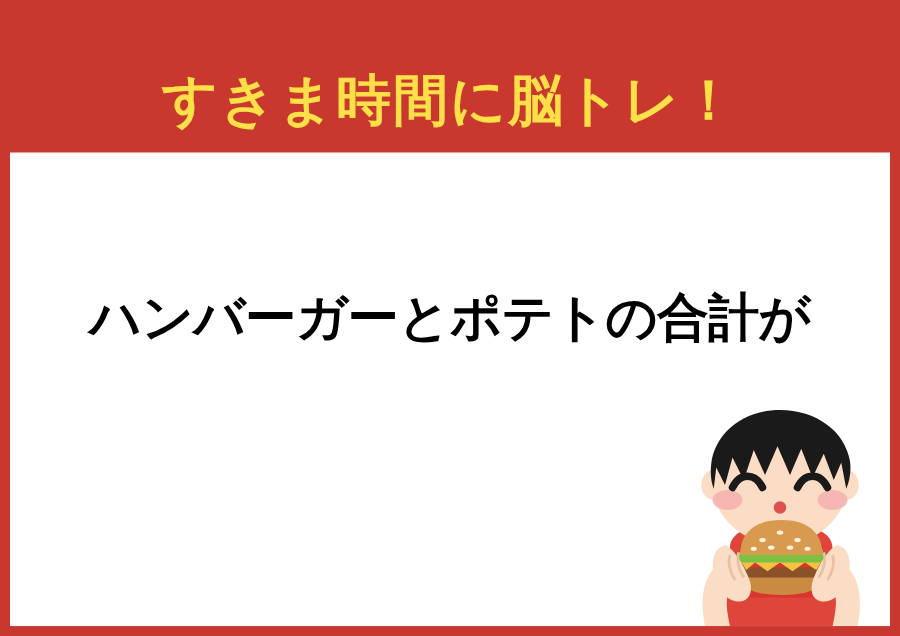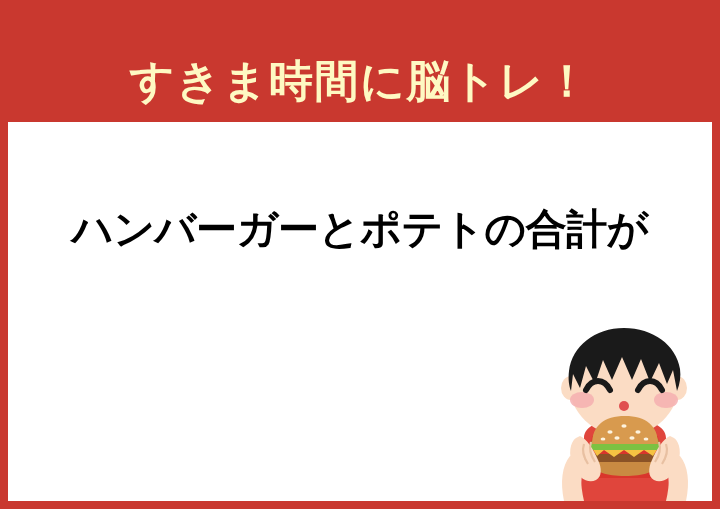--- a/index.html
+++ b/index.html
@@ -29,21 +29,21 @@
     left: 0;
     top: 0;
     width: 720px;
     height: 120px;
     background: #c9382f;
     display: flex;
     align-items: center;
     justify-content: center;
   }
   #header-title {
-    color: #fef9c3;
+    color: #fde047;
     font-size: 44px;
     font-weight: 700;
     letter-spacing: 1.5px;
     line-height: 1;
     white-space: nowrap;
     text-align: center;
     margin-top: 41px;
   }
 
   
@@ -56,21 +56,21 @@
     background: #ffffff;
     overflow: hidden;
   }
 
   
   #question-block {
     position: absolute;
     left: 0;
     top: 0;
     width: 704px;
-    padding-top: 84px;
+    padding-top: 109px;
     text-align: center;
     z-index: 3;
   }
   .question-line {
     color: #000000;
     font-size: 41px;
     font-weight: 700;
     line-height: 1.16;
     letter-spacing: -0.5px;
     white-space: nowrap;

